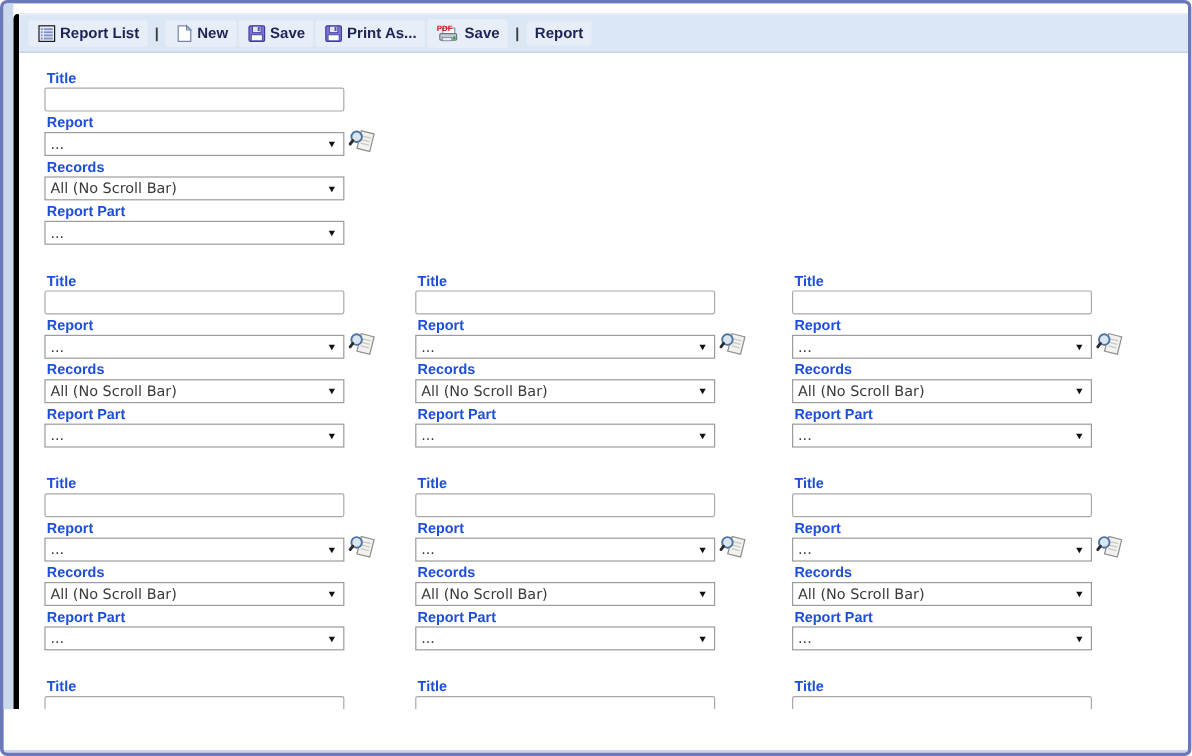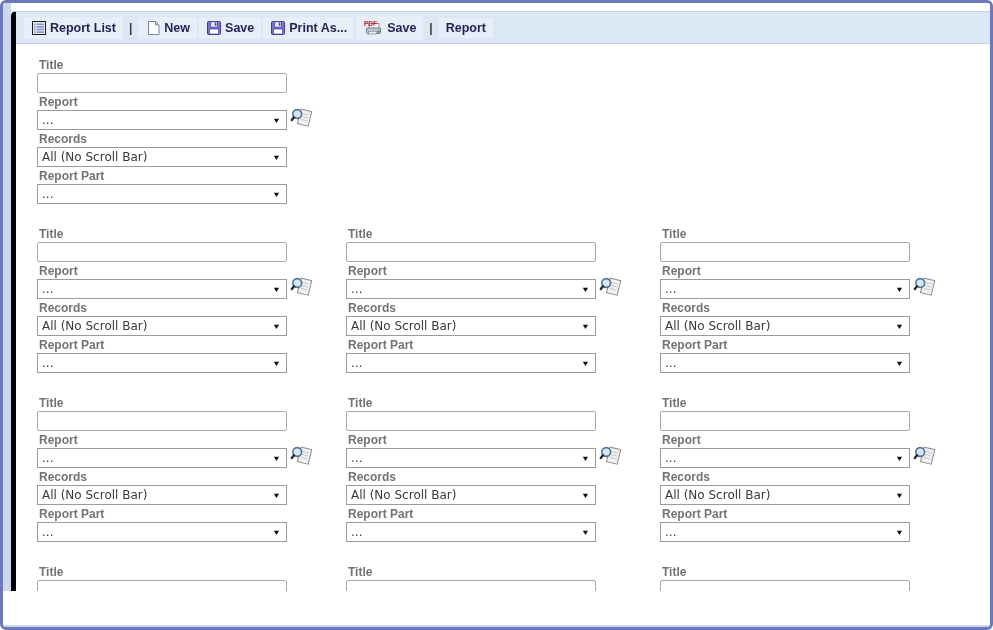--- a/index.html
+++ b/index.html
@@ -21,21 +21,21 @@
   .tb-btn{display:inline-flex;align-items:center;gap:3px;padding:3px 7px;margin:0 1px;
           background:#e8eef8;border-radius:2px;cursor:default;}
   .tb-btn span{font-size:12.5px;font-weight:bold;color:#1d2455;white-space:nowrap;}
   .tb-sep{font-size:12px;font-weight:bold;color:#3a3a3a;margin:0 5px;}
   .icon{display:block;}
 
   
   .content{position:absolute;left:0;right:0;top:33px;bottom:0;overflow:hidden;background:#fff;}
   .form-row{position:absolute;left:21px;right:0;height:150px;}
   .panel-block{position:absolute;top:0;width:250px;}
-  .lbl{font-size:12px;font-weight:bold;color:#737373;line-height:13px;height:13px;
+  .lbl{font-size:12px;font-weight:bold;color:#1d4ed8;line-height:13px;height:13px;
        margin:0 0 1px 2px;white-space:nowrap;}
   .lbl.mt{margin-top:3px;}
   .ctrl{box-sizing:border-box;width:250px;height:20px;background:#fff;}
   .txt{border:1px solid #a9a9a9;border-radius:2px;padding:0 4px;
        font-family:"DejaVu Sans",sans-serif;font-size:12px;color:#333;outline:none;display:block;}
   .sel{border:1px solid #9b9b9b;display:flex;align-items:center;justify-content:space-between;
        padding:0 5px 0 4px;cursor:default;}
   .sel-val{font-family:"DejaVu Sans",sans-serif;font-size:12px;color:#3a3a3a;
            white-space:nowrap;overflow:hidden;}
   .caret{font-size:9px;color:#111;line-height:1;transform:scaleY(.85);}

